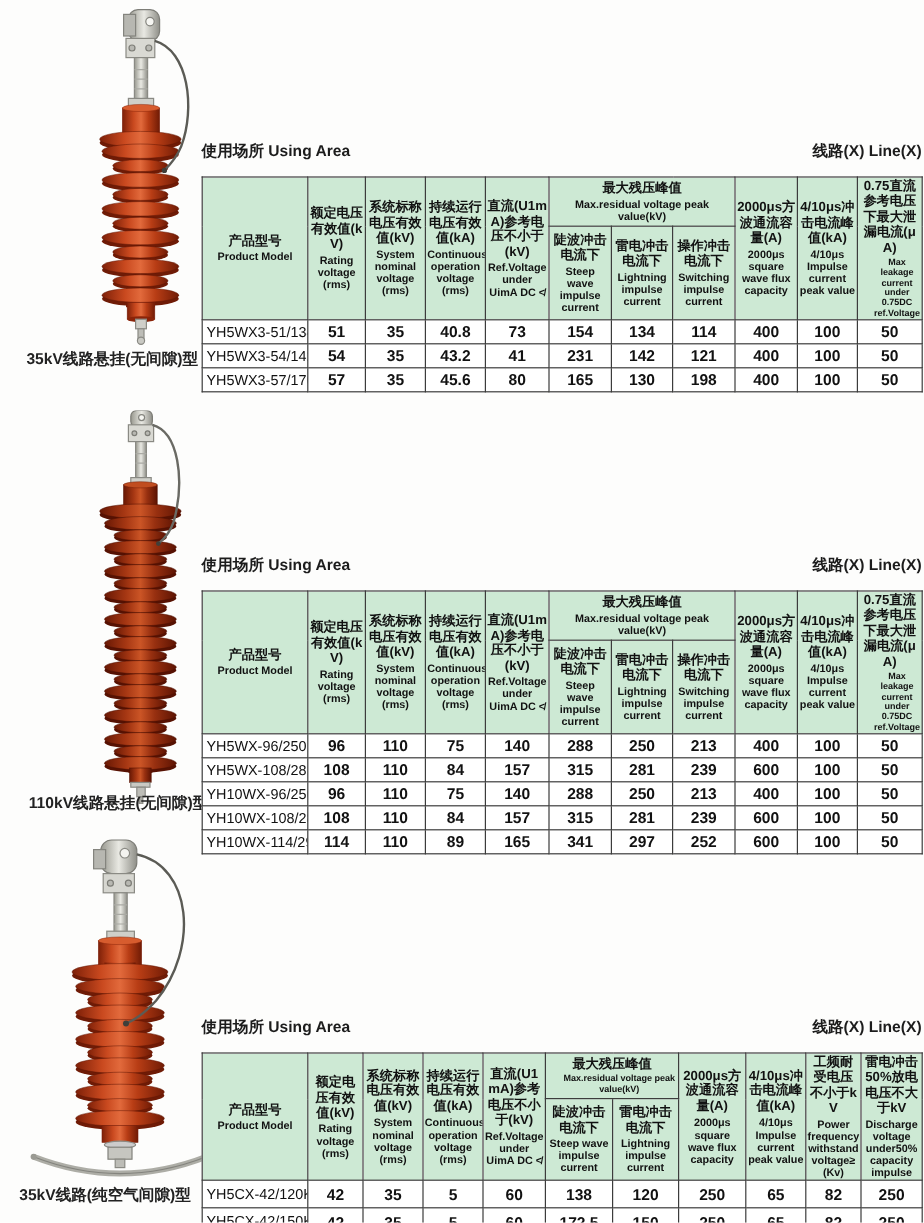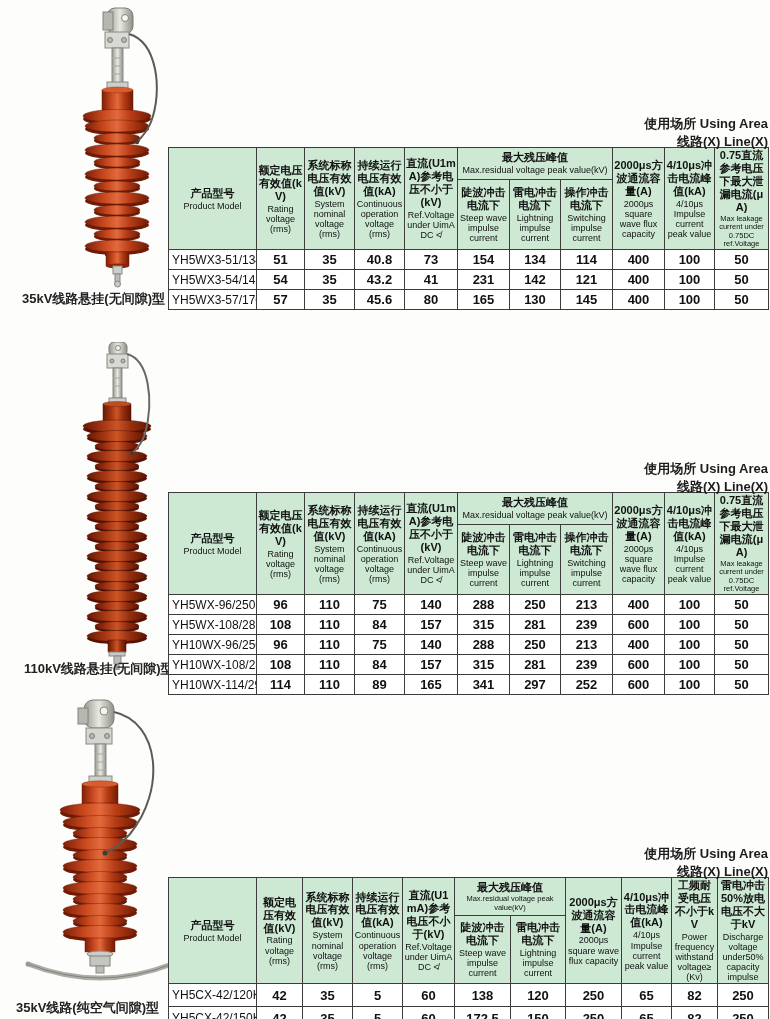--- a/index.html
+++ b/index.html
@@ -3,27 +3,27 @@
 <meta charset="utf-8">
 <style>
   html,body{margin:0;padding:0;background:#ffffff;}
   .page{position:relative;width:770px;height:1019px;background:#fdfdfc;overflow:hidden;
         font-family:"Liberation Sans","DejaVu Sans",sans-serif;color:#111;}
   .figure{position:absolute;}
   .caption{position:absolute;font-size:13px;font-weight:bold;color:#222;white-space:nowrap;}
   .block{position:absolute;left:168px;width:600px;}
   #block-1{top:115px;} #block-2{top:460px;} #block-3{top:845px;}
   .labels{display:flex;justify-content:space-between;align-items:flex-end;
-          font-size:13px;font-weight:bold;height:20px;margin-bottom:12px;color:#1c1c1c;flex-direction:column;}
+          font-size:13px;font-weight:bold;height:20px;margin-bottom:12px;color:#1c1c1c;}
   table{border-collapse:collapse;table-layout:fixed;width:600px;background:#fff;}
   th,td{border:1px solid #3c3c3c;overflow:hidden;}
   thead th{background:#cde9d4;vertical-align:middle;padding:1px 1px;}
   .zh{font-size:11px;line-height:1.18;font-weight:bold;word-break:break-all;}
-  .en{font-size:9px;line-height:1.12;font-weight:normal;margin-top:1px;word-break:normal;}
-  .en.small{font-size:7.5px;}
+  .en{font-size:9px;line-height:1.12;font-weight:bold;margin-top:1px;word-break:normal;}
+  .en.small{font-size:7.5px;padding-left:12px;}
   th.grp{border-bottom:1px solid #3c3c3c;}
   tbody td{text-align:center;font-size:13px;font-weight:bold;height:19px;padding:0 1px;background:#fff;}
   tbody td.model{text-align:left;font-weight:normal;font-size:12px;padding-left:3px;white-space:nowrap;}
   #block-3 tbody td{height:22px;}
 </style>
 </head>
 <body>
 
 <div class="page">
 
@@ -214,21 +214,21 @@
       <path d="M8 266 Q80 294 152 266" fill="none" stroke="#adada6" stroke-width="5"></path>
       <path d="M8 266 Q80 294 152 266" fill="none" stroke="#84847e" stroke-width="1"></path>
       <circle cx="8" cy="266" r="2.5" fill="#9a9a93"></circle>
         <circle cx="152" cy="266" r="2.5" fill="#9a9a93"></circle>
       <rect x="70" y="258" width="20" height="10" fill="#c6c6c0" stroke="#82827c"></rect>
       <rect x="76" y="268" width="8" height="7" fill="#bdbdb7" stroke="#8a8a84"></rect>
       <path d="M94 14 C140 24 146 92 110 136 C101 146 92 152 85 155" fill="none" stroke="#5b5b55" stroke-width="2"></path>
       <circle cx="85" cy="155" r="2.5" fill="#3f3f3a"></circle>
     </svg>
   </div>
-  <div class="caption" id="cap-3" style="left:16px;top:987px;margin-top:12px;">35kV线路(纯空气间隙)型</div>
+  <div class="caption" id="cap-3" style="left:16px;top:987px;">35kV线路(纯空气间隙)型</div>
 
   <div class="block" id="block-1">
     <div class="labels">
       <span>使用场所 Using Area</span>
       <span>线路(X) Line(X)</span>
     </div>
     <table>
         <colgroup>
           <col style="width: 88px;">
           <col style="width: 48px;">
@@ -324,21 +324,21 @@
             <td>50</td>
           </tr>
           <tr>
             <td class="model">YH5WX3-57/170</td>
             <td>57</td>
             <td>35</td>
             <td>45.6</td>
             <td>80</td>
             <td>165</td>
             <td>130</td>
-            <td>145</td>
+            <td>198</td>
             <td>400</td>
             <td>100</td>
             <td>50</td>
           </tr>
         </tbody>
       </table>
   </div>
 
   <div class="block" id="block-2">
     <div class="labels">

